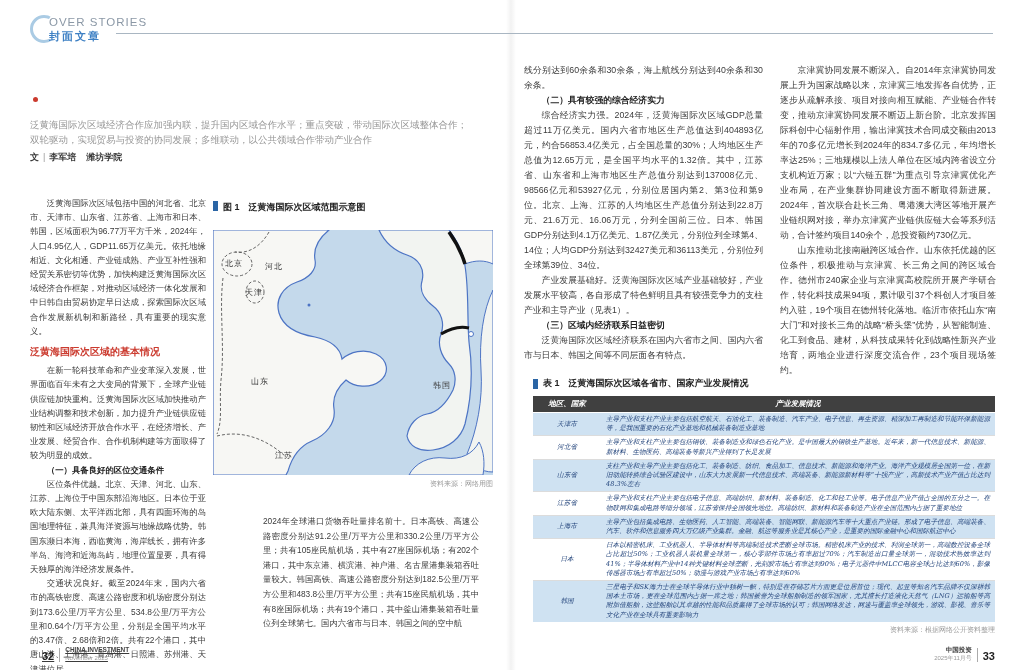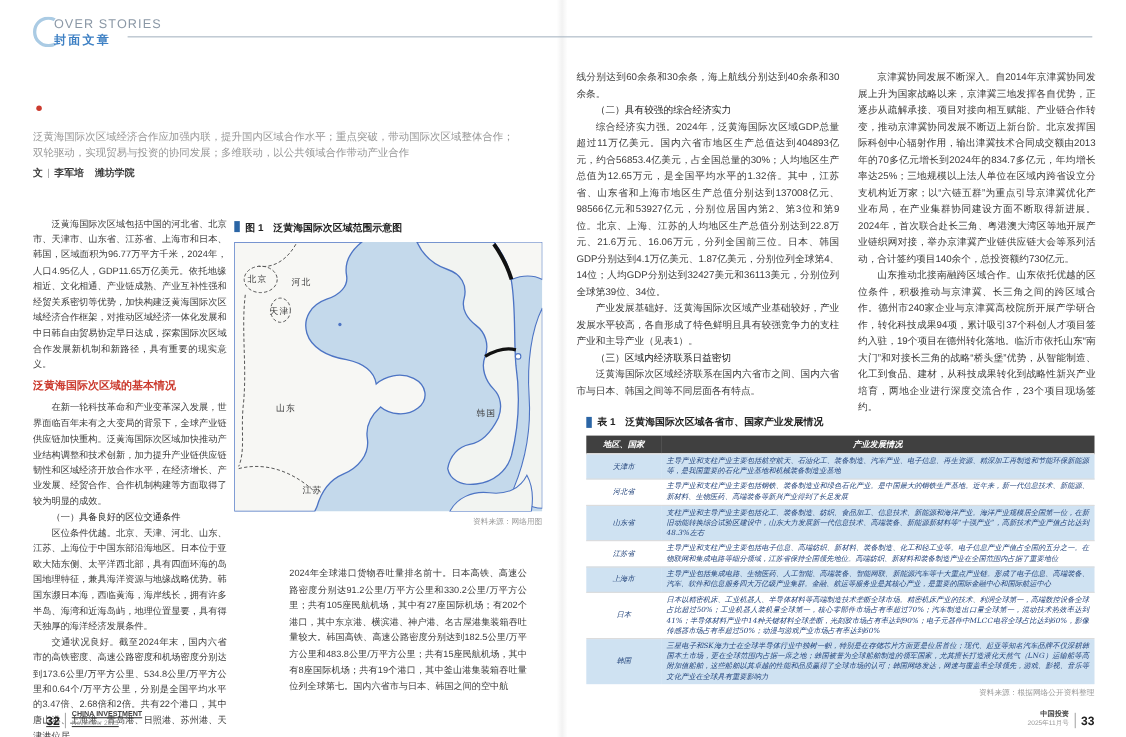--- a/index.html
+++ b/index.html
@@ -22,26 +22,26 @@
   .byline .org{margin-left:10px;}
   
   .col{position:absolute;font-size:8.8px;line-height:15px;text-align:justify;}
   .col p{margin:0;text-indent:2em;}
   .col p.noind{text-indent:0;}
   .lcol1{left:30px;top:196px;width:176px;font-size:8.4px;line-height:14.2px;}
   .lcol2{left:263px;top:514px;width:216px;font-size:8.3px;line-height:14.6px;}
   .rcol1{left:524px;top:63px;width:239px;}
   .rcol2{left:780px;top:63px;width:216px;}
   .h-red{font-size:10px;font-weight:bold;color:#cb3a2e;margin:7px 0 4px 0;}
-  .h-sub{font-weight:normal;color:#222;text-indent:2em;margin:0;}
+  .h-sub{font-weight:bold;color:#222;text-indent:2em;margin:0;}
   
   .figure{position:absolute;left:213px;top:201px;width:280px;}
   .figcap{display:flex;font-size:9px;font-weight:bold;color:#222;}
   .bluesq{width:5px;height:10px;background:#2b65a5;margin-right:5px;}
-  .mapwrap{position:relative;margin-top:6px;width:270px;height:245px;}
+  .mapwrap{position:relative;margin-top:16px;width:270px;height:245px;}
   .maplabel{position:absolute;font-size:8px;color:#3a3a3a;letter-spacing:1px;}
   .figsrc{margin-top:4px;text-align:right;font-size:7px;color:#9a9a9a;}
   
   .tblock{position:absolute;left:533px;top:377px;width:462px;}
   .tcap{display:flex;align-items:center;font-size:9px;font-weight:bold;color:#222;margin-bottom:6px;}
   table.t{border-collapse:collapse;width:462px;}
   table.t th{background:#404040;color:#fff;font-size:7.5px;font-weight:bold;padding:3px 2px;font-style:italic;
              font-family:"DejaVu Serif","Liberation Serif",serif;}
   table.t td{font-size:6.6px;line-height:9.2px;padding:2px 5px;color:#24457c;font-style:italic;
              font-family:"DejaVu Serif","Liberation Serif",serif;border-top:1px solid #fff;vertical-align:middle;text-align:justify;}

